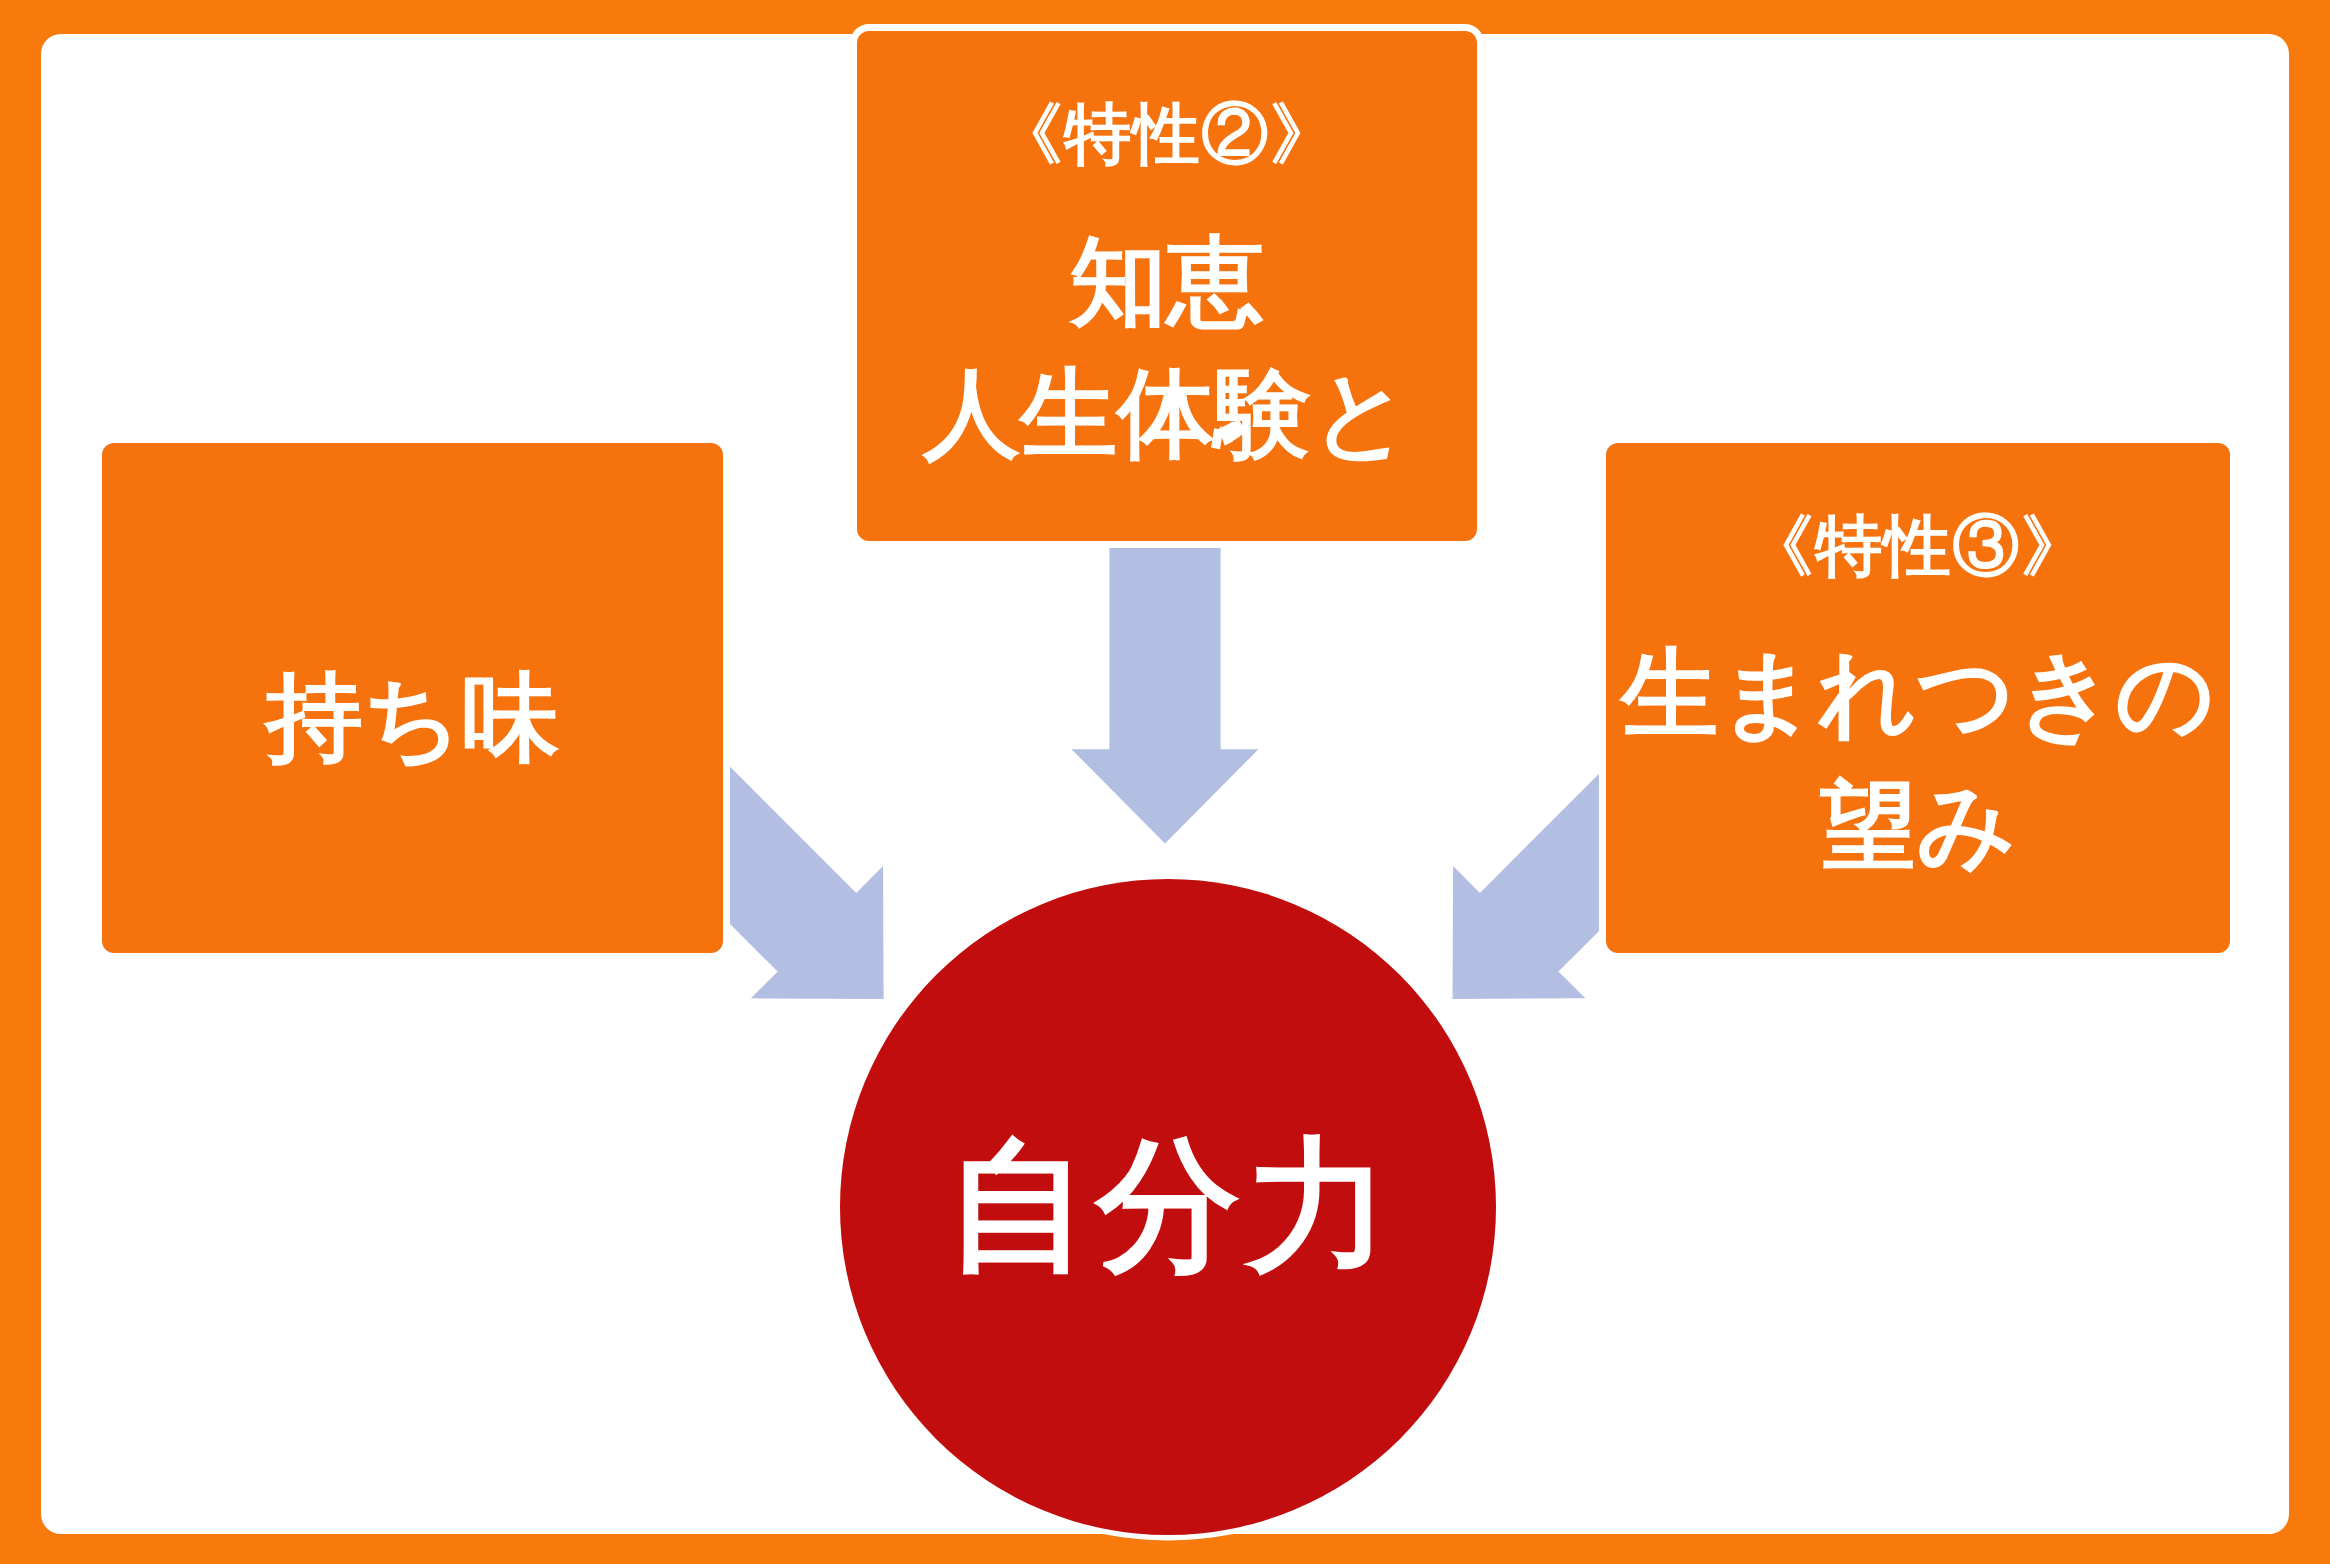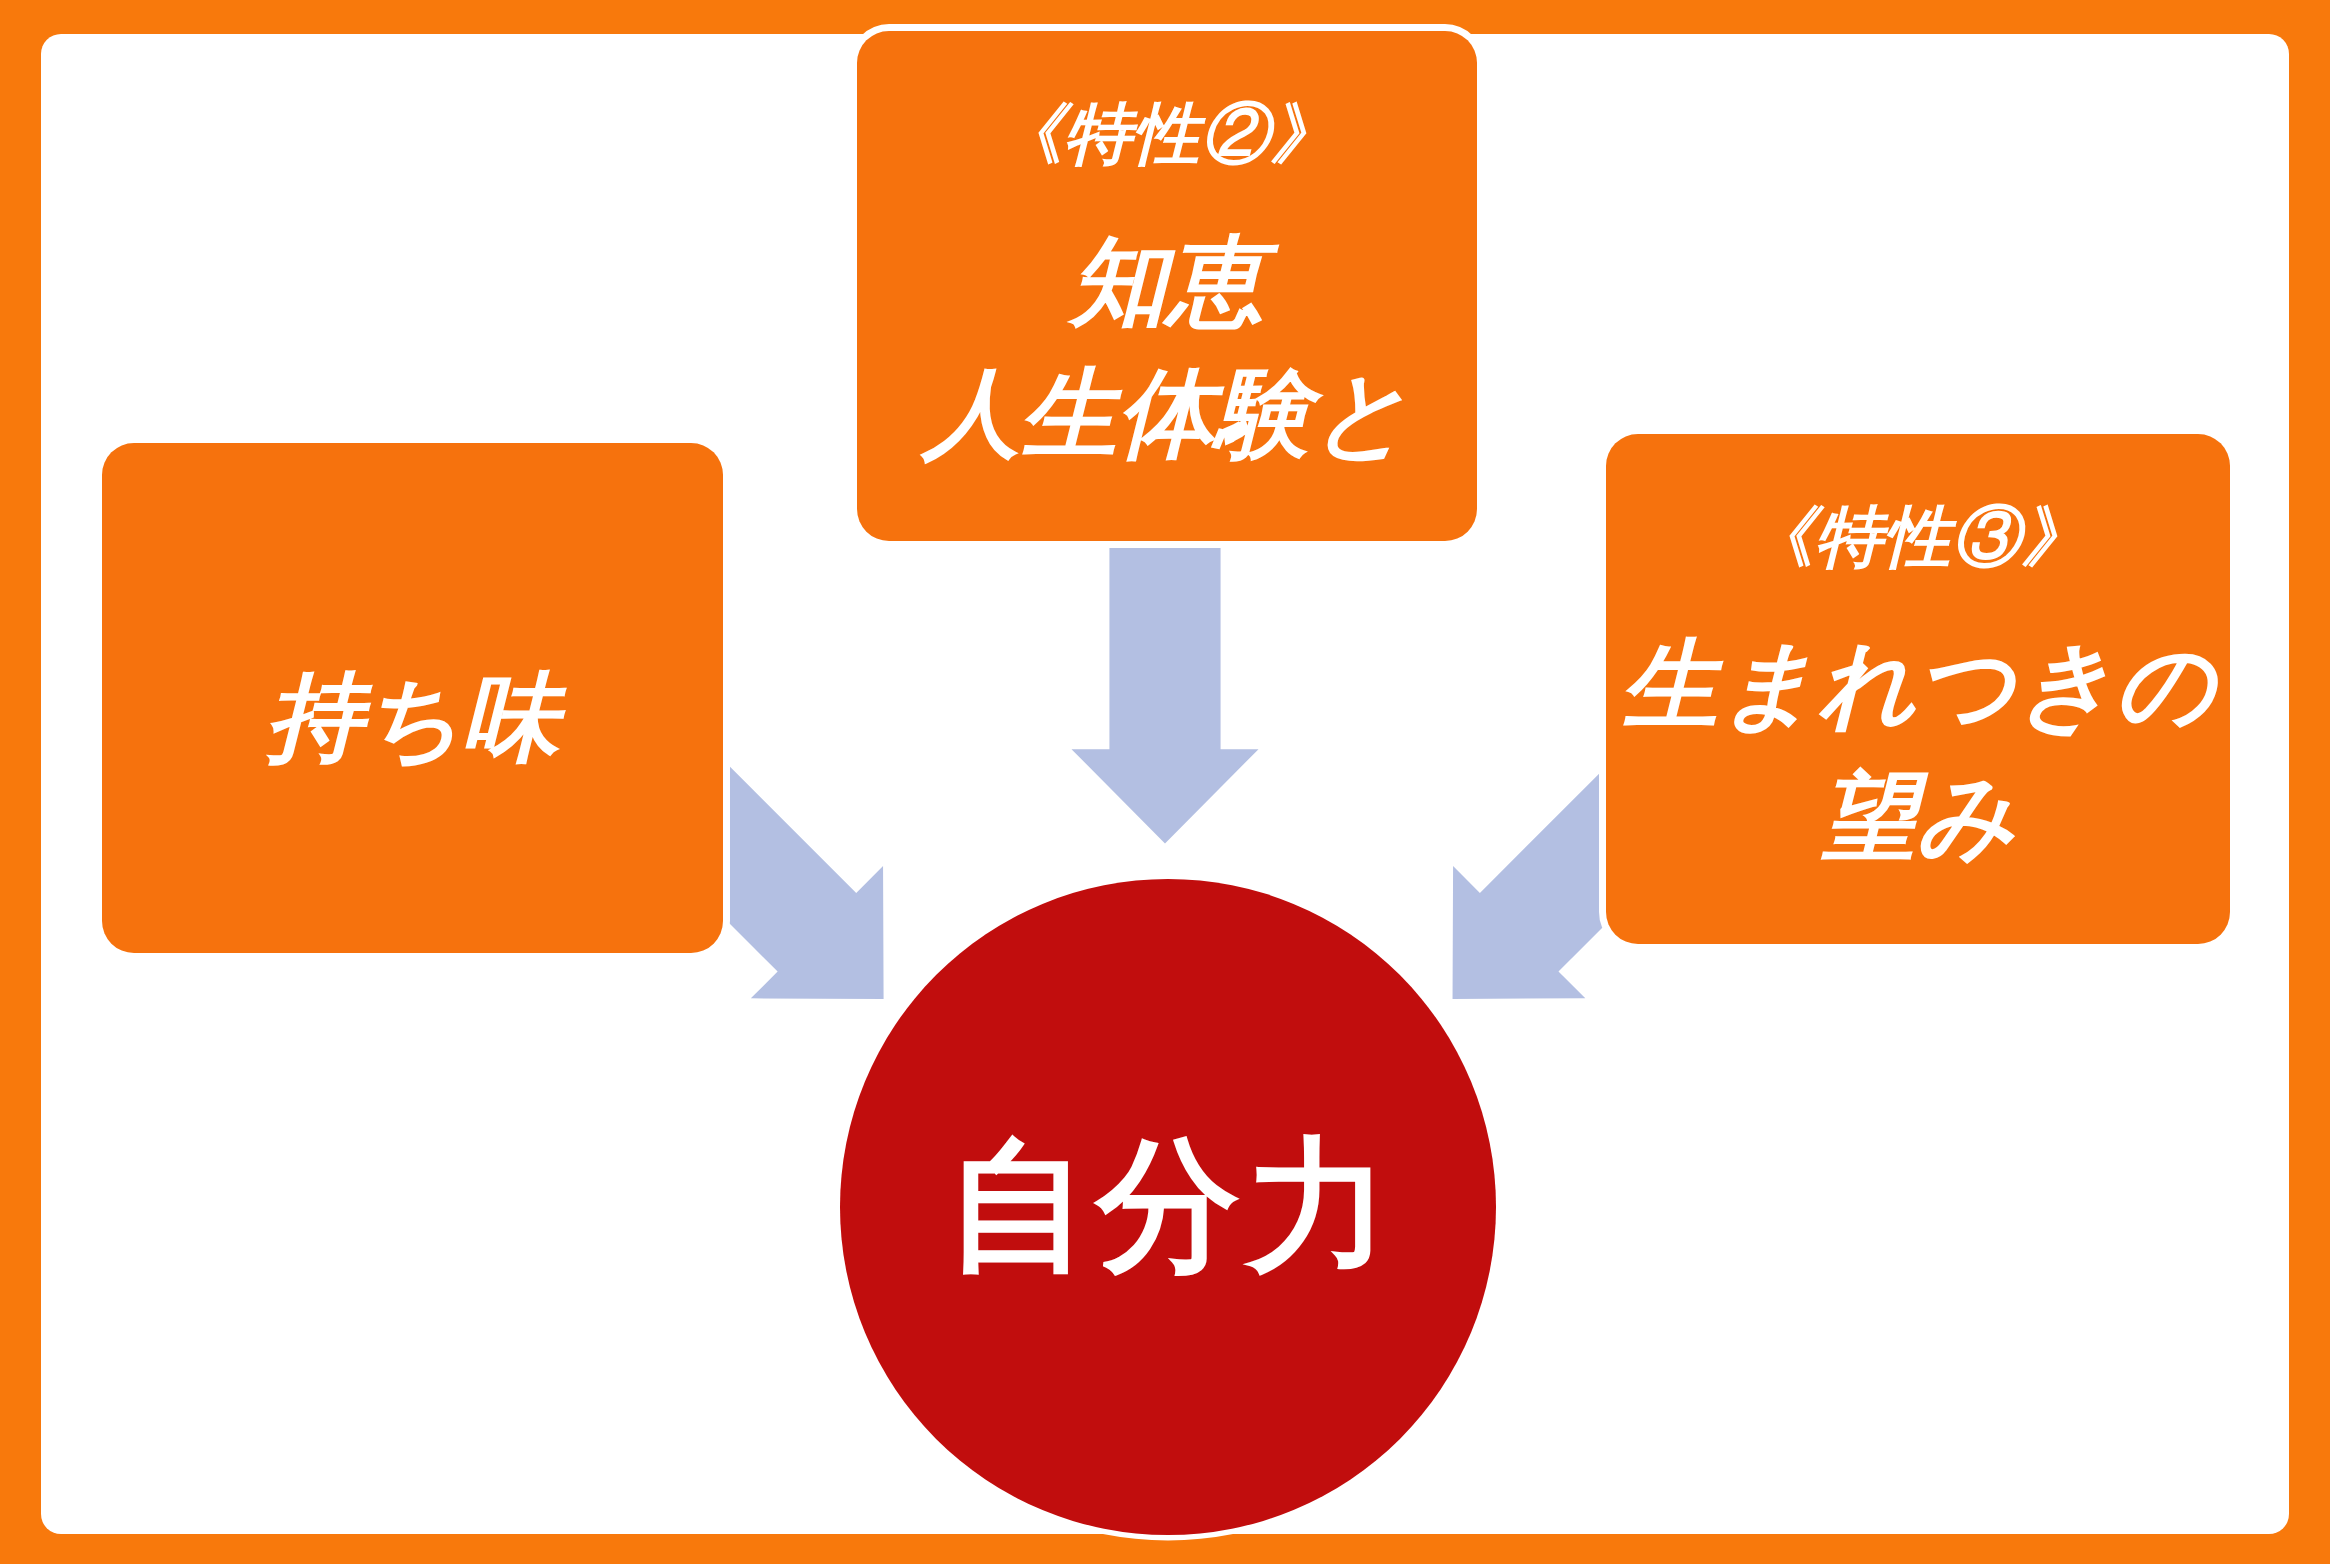--- a/index.html
+++ b/index.html
@@ -22,44 +22,43 @@
   svg.arrows {
     position: absolute; left: 0; top: 0;
     width: 2330px; height: 1565px;
     display: block;
   }
   .arrow { fill: var(--arrow, #B3BFE2); }
   .box {
     position: absolute;
     width: 621px; height: 510px;
     background: var(--box, #F6720D);
-    border-radius: 32px;
+    border-radius: 12px;
     box-shadow: 0 0 0 7px #ffffff;
     display: flex; flex-direction: column;
     align-items: center; justify-content: center;
     text-align: center;
     color: var(--text, #ffffff);
-    font-style: italic;
   }
   .box .label {
     font-size: 67px;
     font-weight: bold;
     letter-spacing: 1.5px;
     line-height: 84px;
   }
   .box .main {
     margin-top: 40px;
     font-size: 97px;
     font-weight: bold;
     line-height: 132px;
     white-space: nowrap;
   }
   .box1 { left: 102px;  top: 443px; }
   .box2 { left: 857px; top: 31px;  width: 620px; }
-  .box3 { left: 1606px; top: 434px; width: 624px; }
+  .box3 { left: 1606px; top: 443px; width: 624px; }
   .circle {
     position: absolute;
     left: 840px; top: 879px;
     width: 656px; height: 656px;
     border-radius: 50%;
     background: var(--circle, #C10D0D);
     box-shadow: 0 0 0 5.4px #ffffff;
     display: flex; align-items: center; justify-content: center;
   }
   .circle .ctext {

